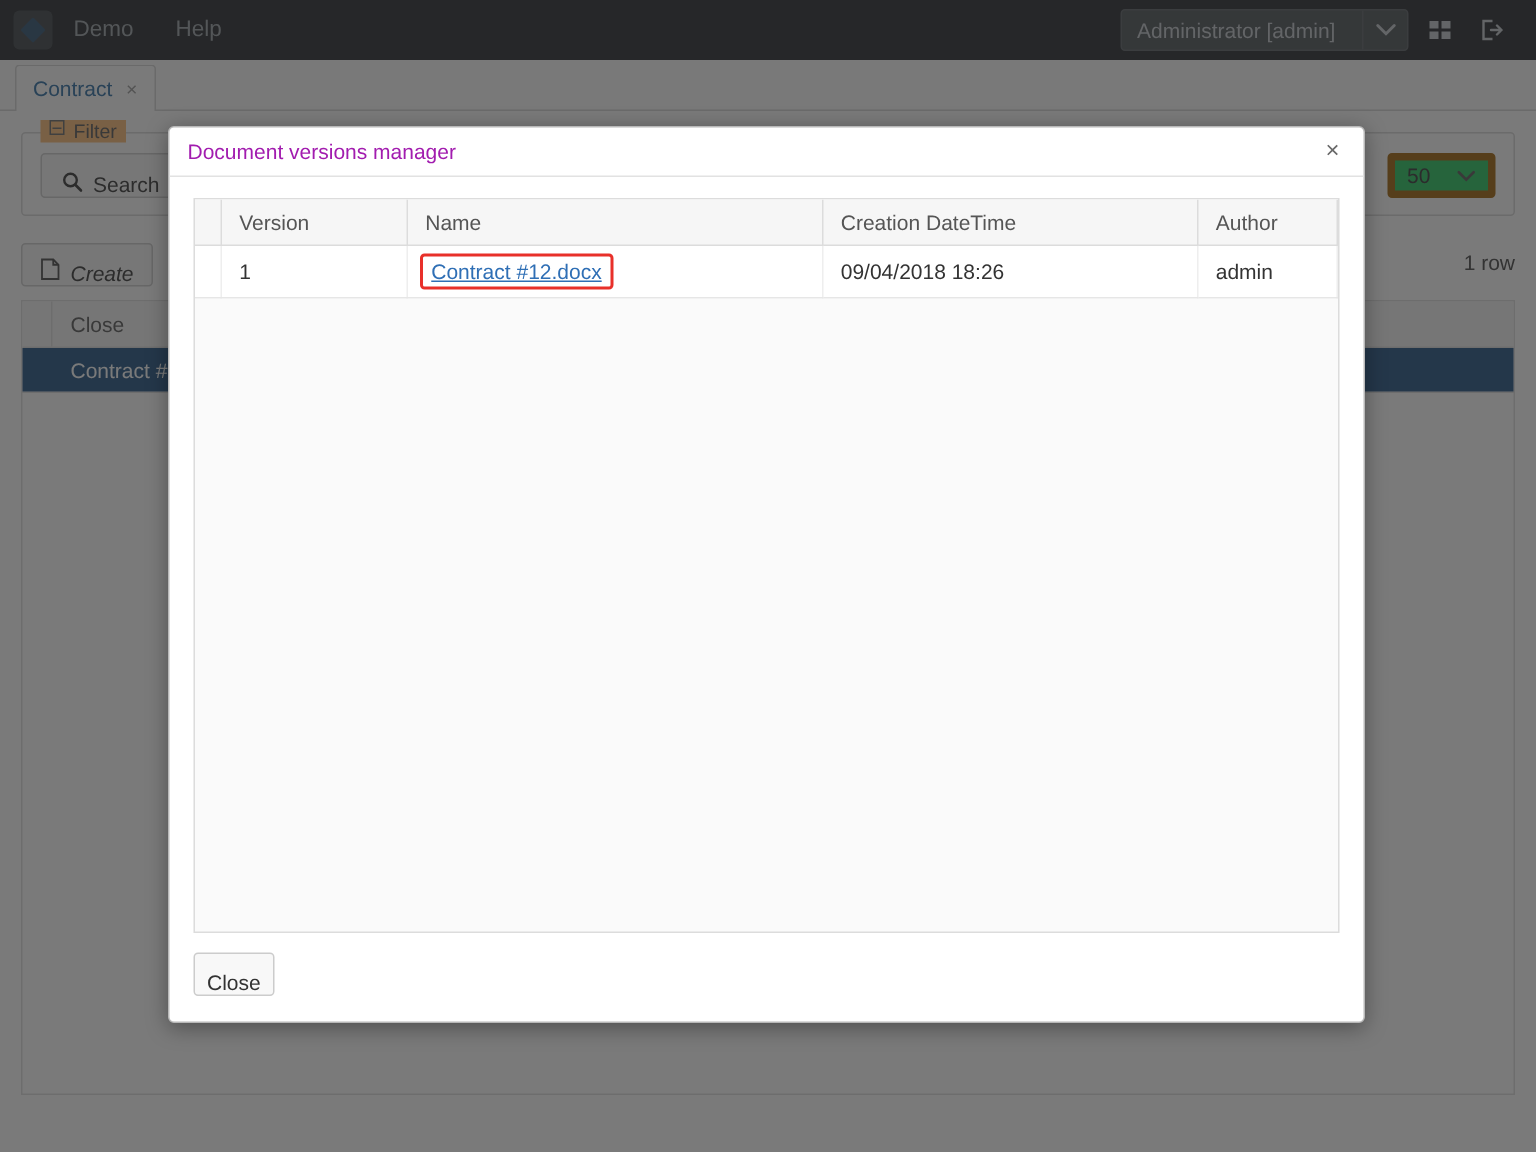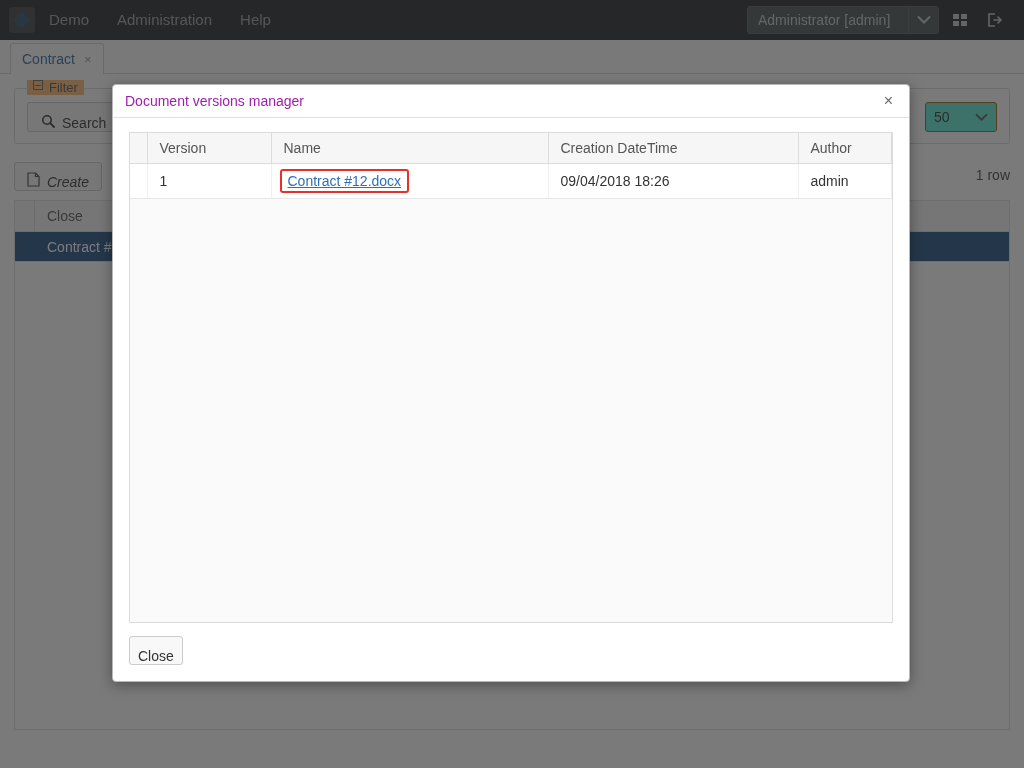--- a/index.html
+++ b/index.html
@@ -179,22 +179,22 @@
     position: absolute;
     left: 12px; top: 13px;
     height: 30px;
     padding: 0 13px;
   }
 
   .pagesize-select {
     position: absolute;
     right: 12px; top: 13px;
     width: 72px; height: 30px;
-    background: #5eead4;
-    border: 1px solid #a16207;
+    background: #22c55e;
+    border: 5px solid #a16207;
     border-radius: 3px;
     display: flex;
     align-items: center;
     padding: 0 8px;
     font-size: 14px;
     color: #333;
     cursor: pointer;
   }
   .pagesize-value { flex: 1; }
 
@@ -372,21 +372,20 @@
 <div id="app">
 
   <div class="bg-app">
 
     <div class="topbar">
       <div class="logo">
         <div class="logo-inner"></div>
       </div>
 
       <div class="nav-item">Demo</div>
-      <div class="nav-item">Administration</div>
       <div class="nav-item">Help</div>
 
       <div class="topbar-right">
         <div class="user-select">
           <div class="user-select-label">Administrator [admin]</div>
           <div class="user-select-arrow">
             <svg width="14" height="10" viewBox="0 0 14 10" aria-hidden="true">
               <path d="M1.5 2 L7 7.5 L12.5 2" stroke="#c2c7cc" stroke-width="2" fill="none" stroke-linecap="round"></path>
             </svg>
           </div>

